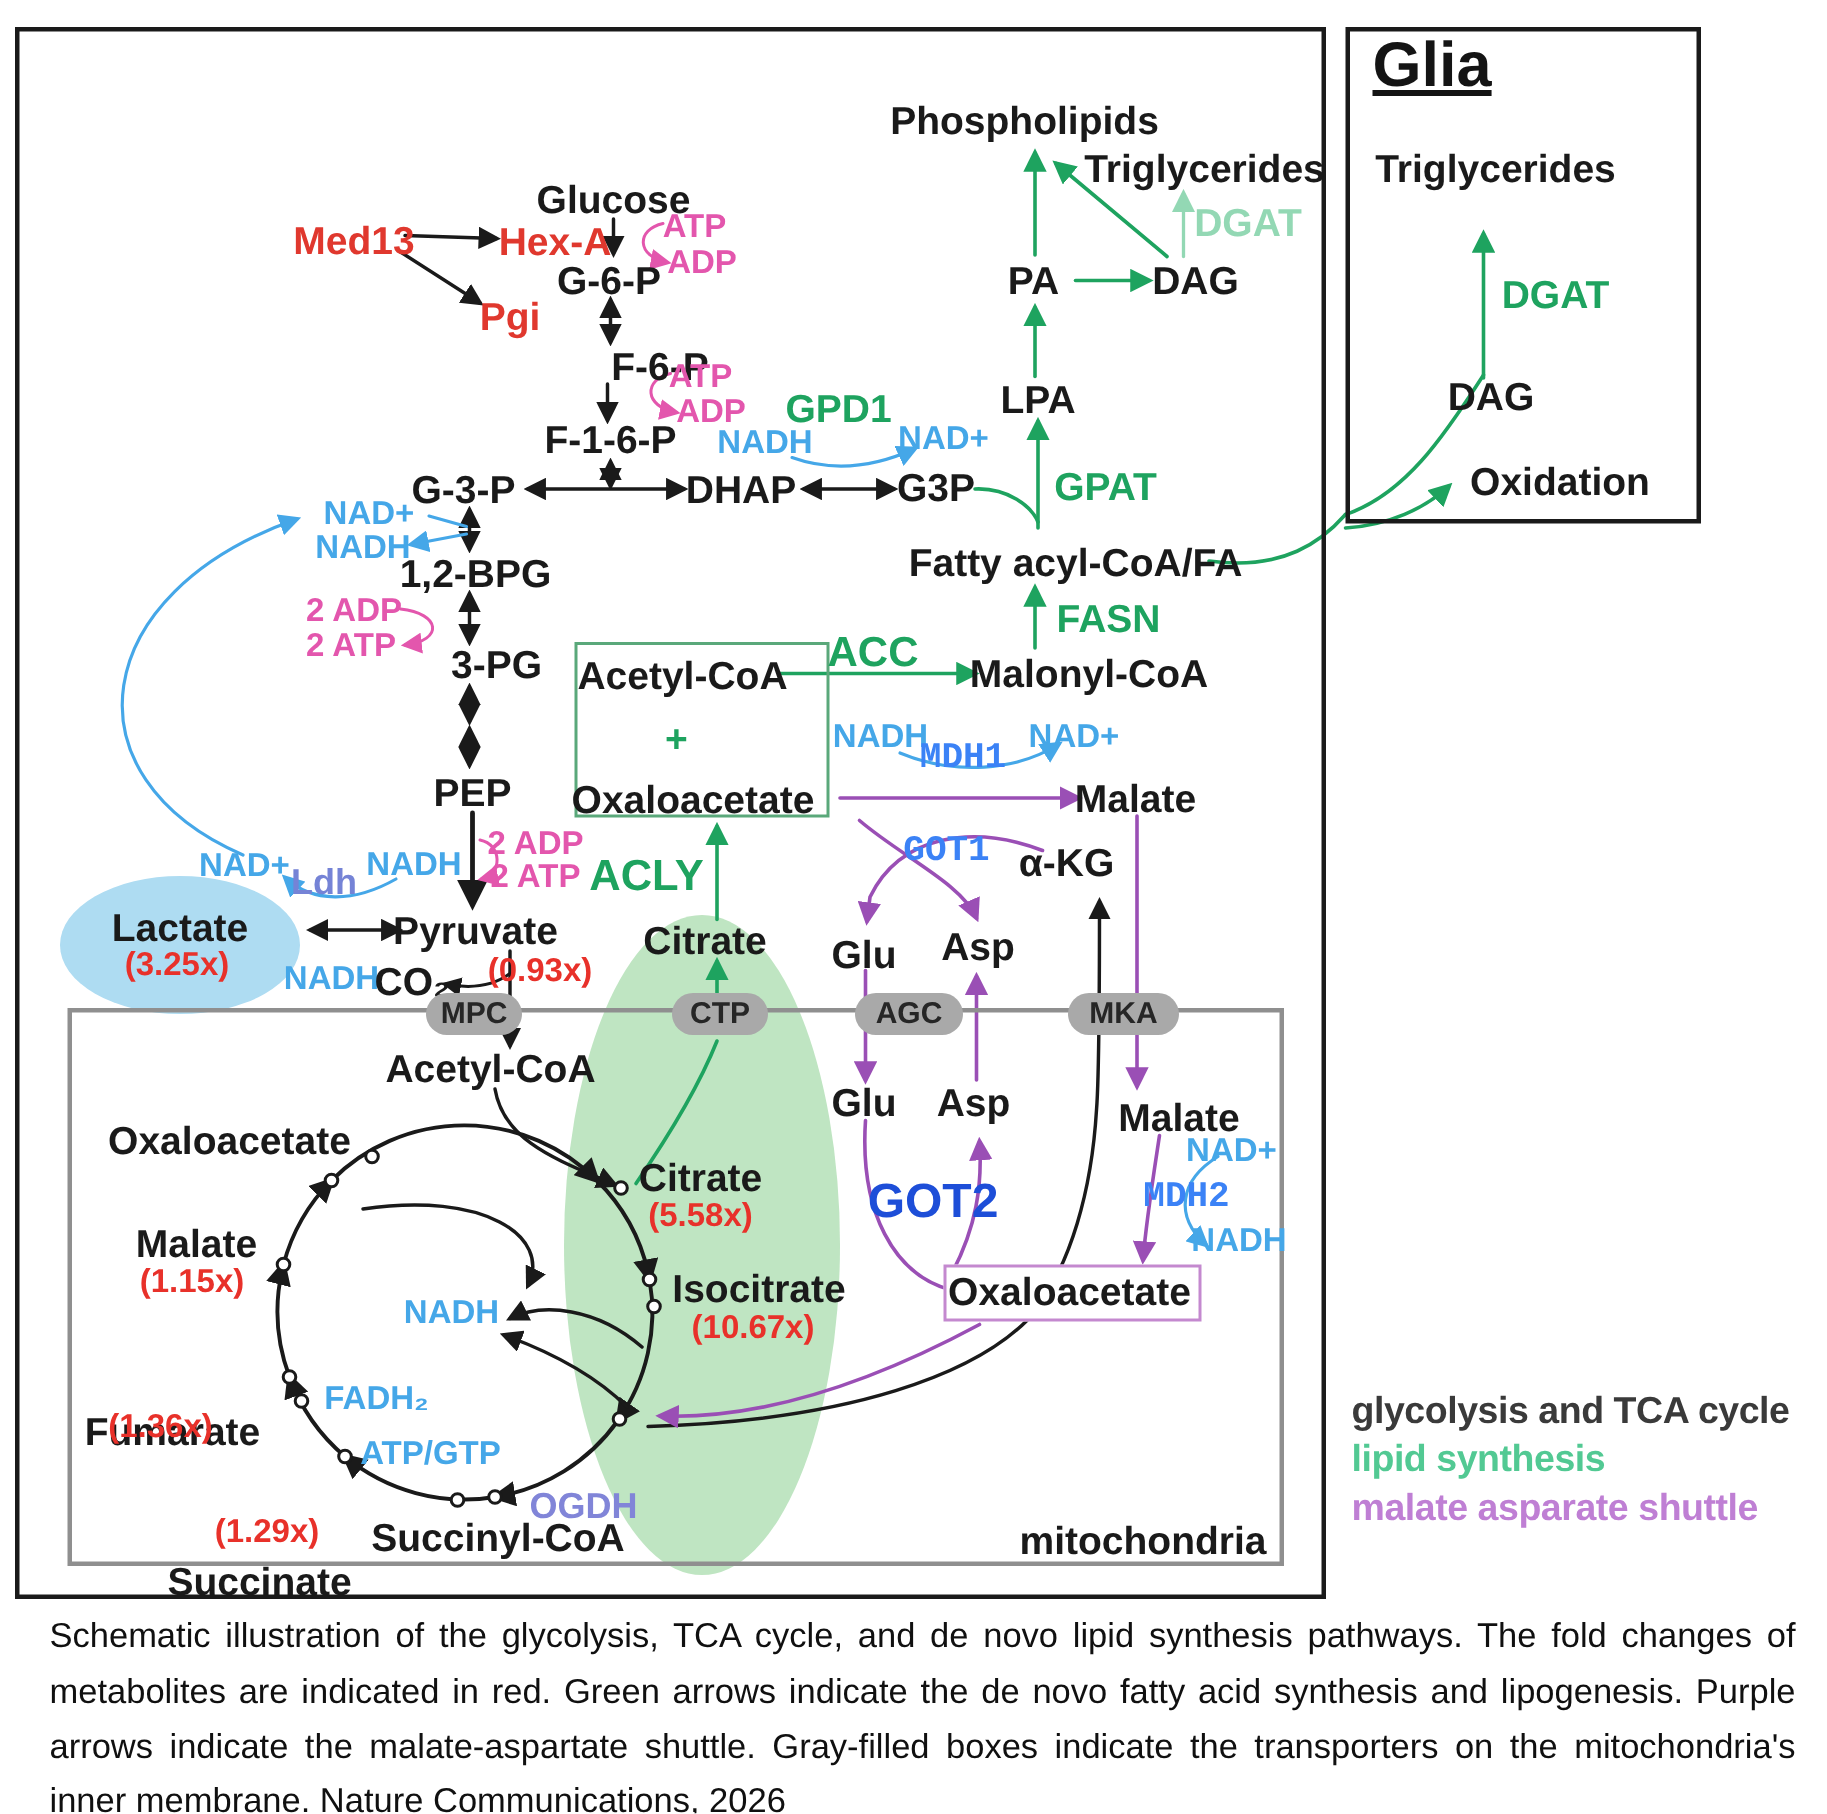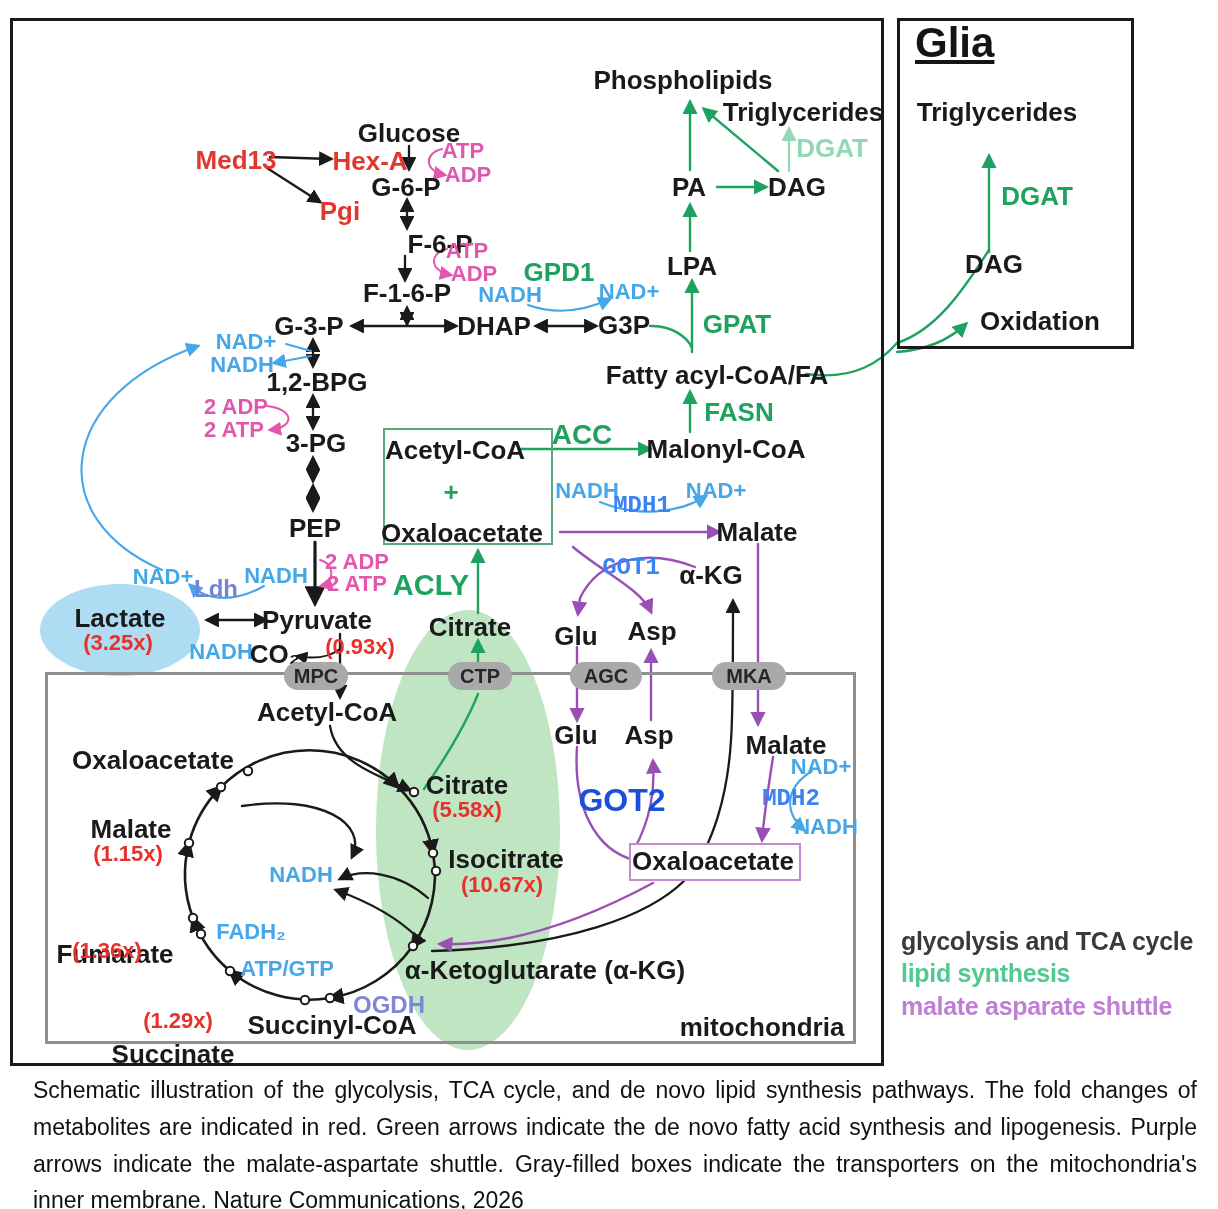--- a/index.html
+++ b/index.html
@@ -197,21 +197,21 @@
   <div class="lbl" style="left:689px;top:187px;">PA</div>
   <div class="lbl" style="left:797px;top:187px;">DAG</div>
   <div class="lbl grnl" style="left:832px;top:148px;">DGAT</div>
   <div class="lbl" style="left:683px;top:80px;">Phospholipids</div>
   <div class="lbl" style="left:803px;top:112px;">Triglycerides</div>
   <div class="lbl blue" style="left:246px;top:342px;">NAD+</div>
   <div class="lbl blue" style="left:242px;top:365px;">NADH</div>
   <div class="lbl" style="left:317px;top:382px;">1,2-BPG</div>
   <div class="lbl mag" style="left:236px;top:407px;">2 ADP</div>
   <div class="lbl mag" style="left:234px;top:430px;">2 ATP</div>
-  <div class="lbl" style="left:316px;top:443px;">3-PG</div>
+  <div class="lbl" style="left:331px;top:443px;">3-PG</div>
   <div class="lbl" style="left:315px;top:528px;">PEP</div>
   <div class="lbl mag" style="left:357px;top:562px;">2 ADP</div>
   <div class="lbl mag" style="left:357px;top:584px;">2 ATP</div>
 
   <div class="lbl" style="left:120px;top:618px;">Lactate</div>
   <div class="lbl fold" style="left:118px;top:643px;">(3.25x)</div>
   <div class="lbl blue" style="left:163px;top:577px;">NAD+</div>
   <div class="lbl ldh" style="left:216px;top:589px;">Ldh</div>
   <div class="lbl blue" style="left:276px;top:576px;">NADH</div>
   <div class="lbl" style="left:317px;top:620px;">Pyruvate</div>
@@ -245,21 +245,20 @@
   <div class="lbl" style="left:327px;top:712px;">Acetyl-CoA</div>
   <div class="lbl" style="left:153px;top:760px;">Oxaloacetate</div>
   <div class="lbl" style="left:131px;top:829px;">Malate</div>
   <div class="lbl fold" style="left:128px;top:854px;">(1.15x)</div>
   <div class="lbl" style="left:102px;top:954px;margin-left:13px;">Fumarate</div>
   <div class="lbl fold" style="left:107px;top:951px;">(1.36x)</div>
   <div class="lbl" style="left:173px;top:1054px;">Succinate</div>
   <div class="lbl fold" style="left:178px;top:1021px;">(1.29x)</div>
   <div class="lbl" style="left:332px;top:1025px;">Succinyl-CoA</div>
   <div class="lbl ogdh" style="left:389px;top:1005px;">OGDH</div>
-  <div class="lbl" style="left:545px;top:970px;">α-Ketoglutarate (α-KG)</div>
   <div class="lbl" style="left:506px;top:859px;">Isocitrate</div>
   <div class="lbl fold" style="left:502px;top:885px;">(10.67x)</div>
   <div class="lbl" style="left:467px;top:785px;">Citrate</div>
   <div class="lbl fold" style="left:467px;top:810px;">(5.58x)</div>
   <div class="lbl blue" style="left:301px;top:875px;">NADH</div>
   <div class="lbl blue" style="left:251px;top:932px;">FADH₂</div>
   <div class="lbl blue" style="left:287px;top:969px;">ATP/GTP</div>
   <div class="lbl" style="left:576px;top:735px;">Glu</div>
   <div class="lbl" style="left:649px;top:735px;">Asp</div>
   <div class="lbl purl" style="left:622px;top:800px;">GOT2</div>

